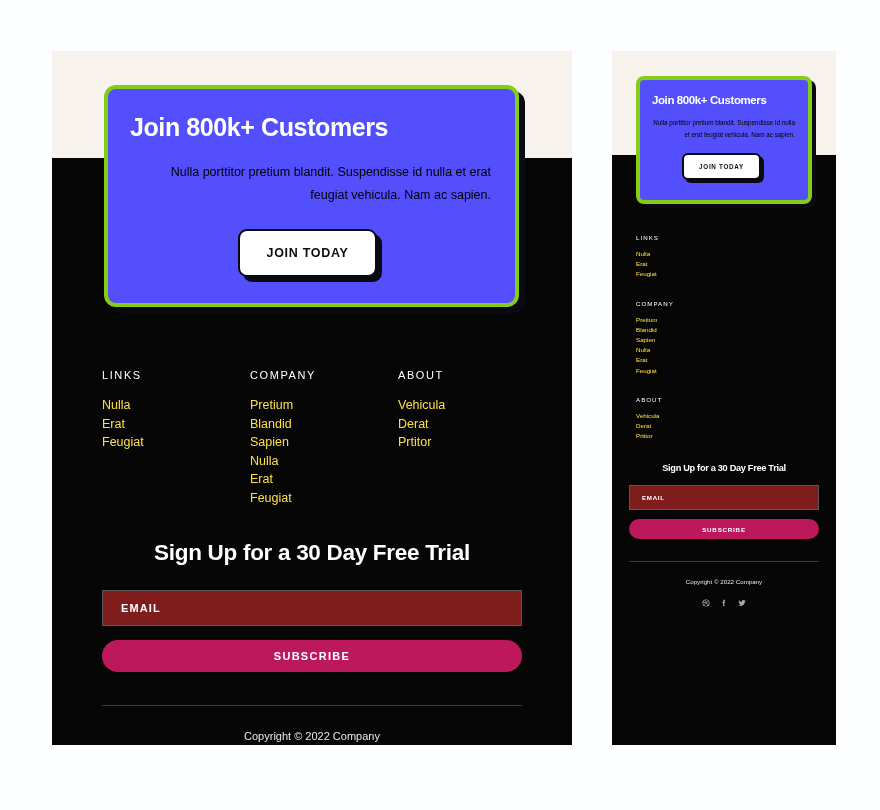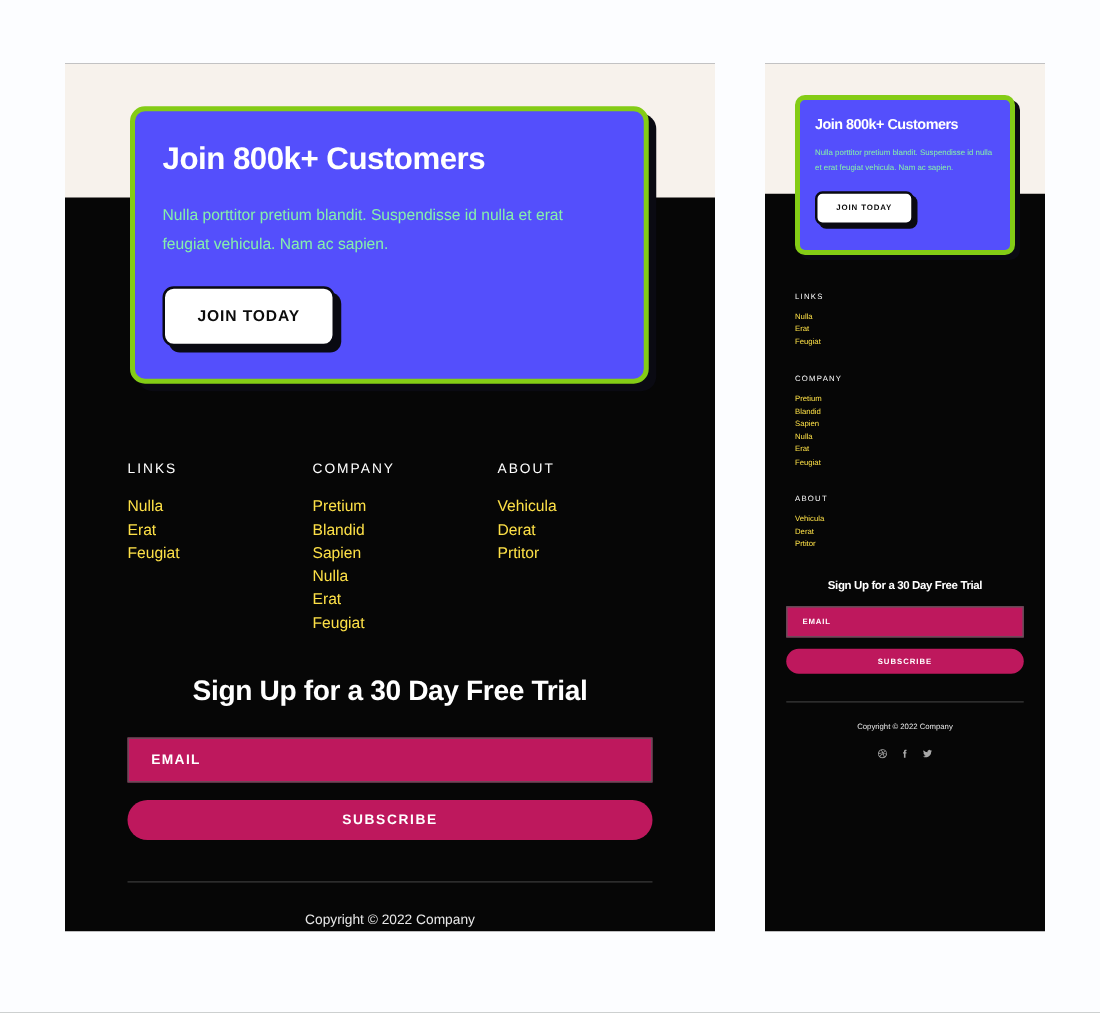--- a/index.html
+++ b/index.html
@@ -94,38 +94,39 @@
 
   .hero-title {
     color: #ffffff;
     font-weight: bold;
     letter-spacing: -0.4px;
   }
   .panel-desktop .hero-title { font-size: 25px; line-height: 1.15; }
   .panel-mobile  .hero-title { font-size: 11.5px; line-height: 1.15; }
 
   .hero-body {
-    color: #86efac;
+    color: #000000;
+    text-align: right;
   }
   .panel-desktop .hero-body {
     font-size: 12.5px;
     line-height: 1.85;
     margin-top: 19px;
     max-width: 366px;
   }
   .panel-mobile .hero-body {
     font-size: 6.3px;
     line-height: 1.85;
     margin-top: 10px;
     max-width: 152px;
   }
 
   .hero-cta-row {
     display: flex;
-    justify-content: flex-start;
+    justify-content: center;
   }
   .panel-desktop .hero-cta-row { margin-top: 22px; padding-right: 6px; }
   .panel-mobile  .hero-cta-row { margin-top: 12px; padding-right: 4px; }
 
   .btn-wrap { position: relative; display: inline-block; }
 
   .btn-shadow {
     position: absolute;
     background: #0a0a12;
     z-index: 1;
@@ -214,21 +215,21 @@
   .signup-title {
     color: #ffffff;
     font-weight: bold;
     letter-spacing: -0.3px;
   }
   .signup-desktop .signup-title { font-size: 22.5px; }
 
   .email-input {
     display: block;
     width: 100%;
-    background: #be185d;
+    background: #7f1d1d;
     border: 1px solid #56585a;
     color: #ffffff;
     font-family: "Liberation Sans", sans-serif;
     font-weight: bold;
     outline: none;
   }
   .signup-desktop .email-input {
     margin-top: 24px;
     height: 36px;
     padding: 0 18px;

